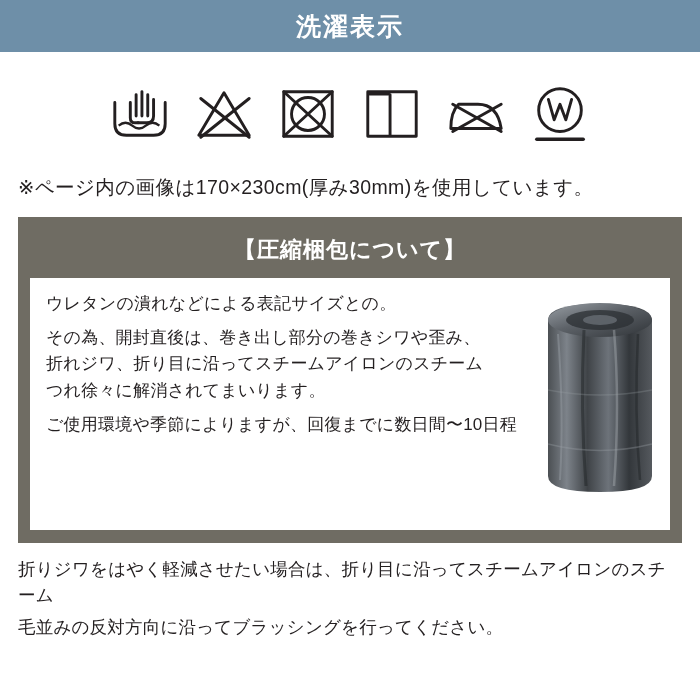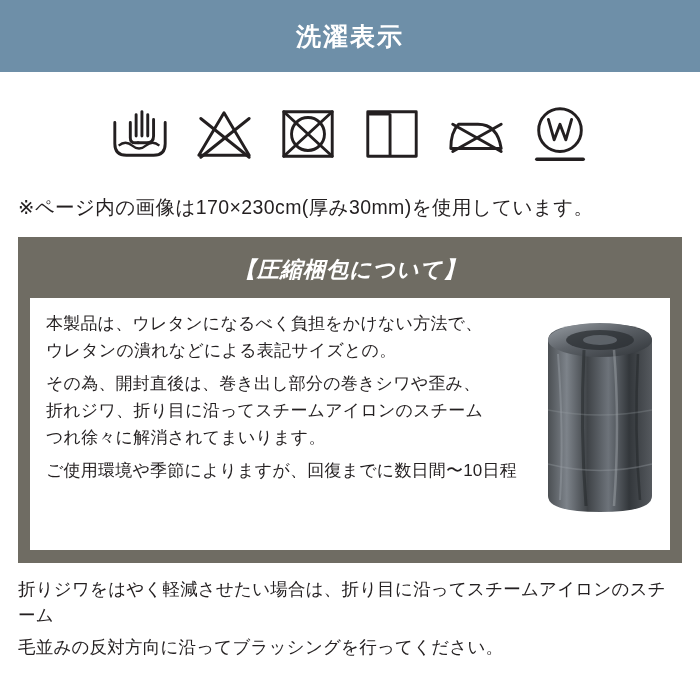--- a/index.html
+++ b/index.html
@@ -16,21 +16,21 @@
   }
   .page {
     position: relative;
     width: 700px;
     height: 700px;
     box-sizing: border-box;
   }
 
   
   .header {
-    height: 72px;
+    height: 52px;
     background: #6e8fa8;
     display: flex;
     align-items: center;
     justify-content: center;
   }
   .header-title {
     color: #ffffff;
     font-size: 25px;
     font-weight: bold;
     letter-spacing: 2px;
@@ -68,21 +68,20 @@
     padding: 12px 12px 13px 12px;
     box-sizing: border-box;
   }
   .panel-title {
     text-align: center;
     color: #ffffff;
     font-size: 22px;
     font-weight: bold;
     letter-spacing: 1px;
     padding: 6px 0 13px 0;
-    font-style: italic;
   }
   .panel-body {
     background: #ffffff;
     position: relative;
     padding: 14px 16px 12px 16px;
     box-sizing: border-box;
     min-height: 252px;
   }
   .panel-text p {
     margin: 0 0 9px 0;
@@ -220,21 +219,20 @@
           <path d="M14 40 Q20 120 16 186" stroke="#9aa0a6" stroke-width="2" fill="none" opacity="0.45"></path>
           <path d="M40 36 Q36 115 42 192" stroke="#1f2326" stroke-width="3" fill="none" opacity="0.5"></path>
           <path d="M70 36 Q76 110 70 192" stroke="#aeb4ba" stroke-width="2.5" fill="none" opacity="0.4"></path>
           <path d="M94 40 Q90 118 96 186" stroke="#1f2326" stroke-width="2.5" fill="none" opacity="0.5"></path>
           <path d="M4 150 Q56 163 108 150" stroke="#9ba1a7" stroke-width="1.6" fill="none" opacity="0.35"></path>
           <path d="M4 96 Q56 106 108 96" stroke="#9ba1a7" stroke-width="1.4" fill="none" opacity="0.28"></path>
         </svg>
       </div>
 
       <div class="panel-text">
-        <p class="tight">本製品は、ウレタンになるべく負担をかけない方法で、</p>
         <p>ウレタンの潰れなどによる表記サイズとの。</p>
         <p class="tight">その為、開封直後は、巻き出し部分の巻きシワや歪み、</p>
         <p class="tight">折れジワ、折り目に沿ってスチームアイロンのスチーム</p>
         <p>つれ徐々に解消されてまいります。</p>
         <p class="tight">ご使用環境や季節によりますが、回復までに数日間〜10日程</p>
       </div>
     </div>
   </div>
 
   <div class="bottom">

